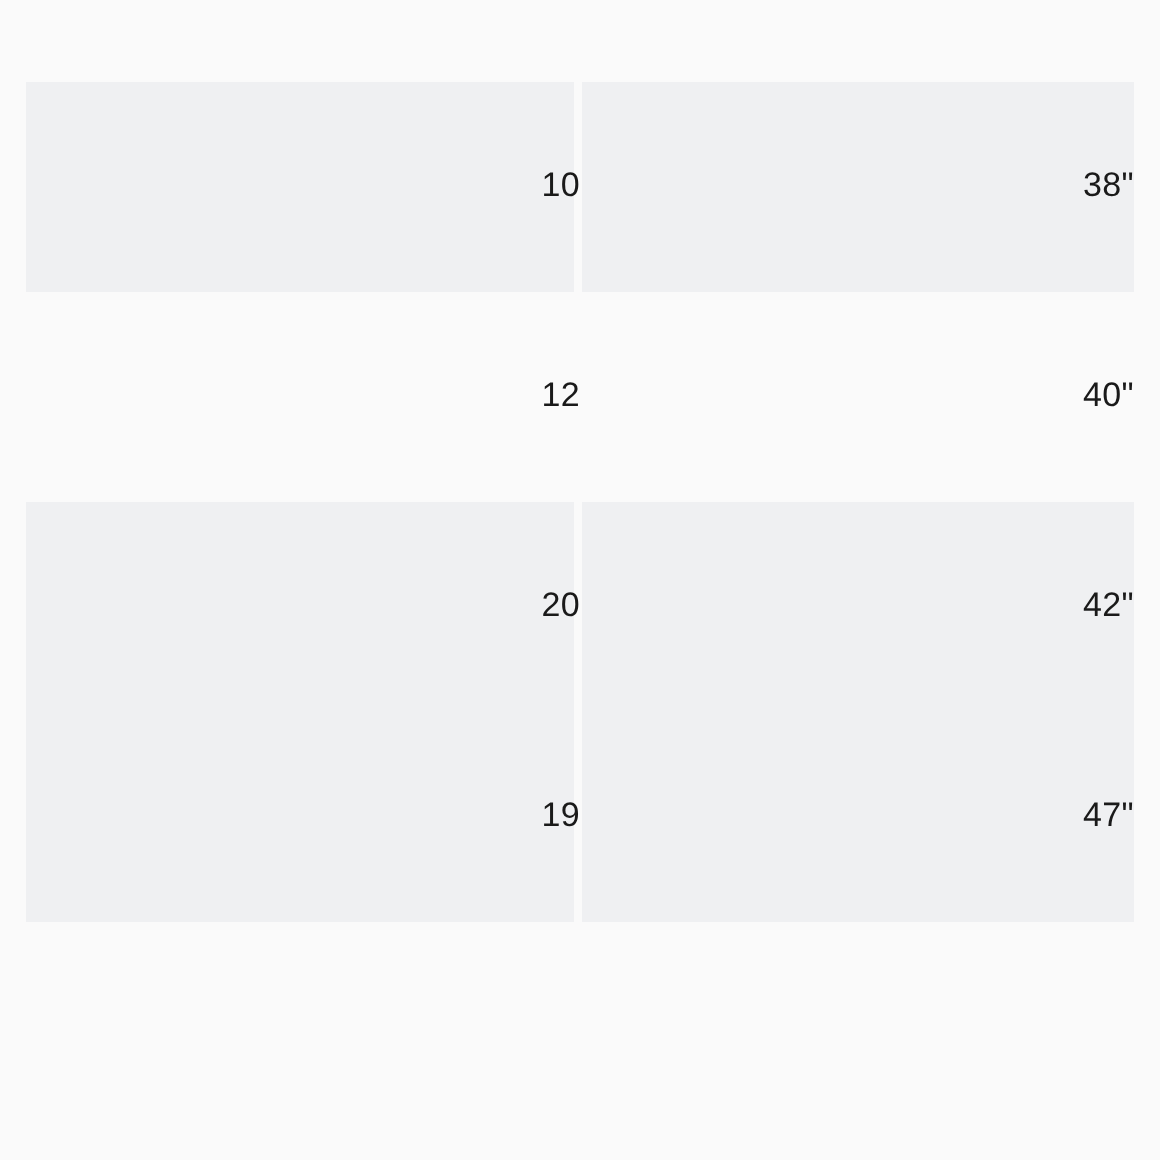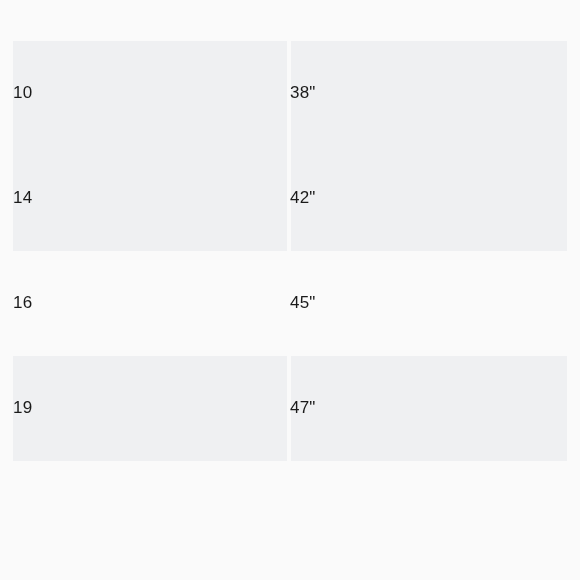--- a/index.html
+++ b/index.html
@@ -34,21 +34,21 @@
     table-layout: fixed;
   }
 
   .size-chart-table tr {
     height: 105px;
   }
 
   .size-chart-table td {
     height: 105px;
     padding: 0;
-    text-align: left;
+    text-align: right;
     vertical-align: middle;
     font-size: 17px;
     line-height: 1.2;
     color: #1a1a1a;
     letter-spacing: 0.2px;
     background: #fafafa;
     box-sizing: border-box;
   }
 
   
@@ -98,38 +98,38 @@
 
       <tr class="row-striped">
         <td class="col-size">
           <span class="cell-text">10</span>
         </td>
         <td class="col-measure">
           <span class="cell-text">38"</span>
         </td>
       </tr>
 
+      <tr class="row-plain">
+        <td class="col-size">
+          <span class="cell-text">12</span>
+        </td>
+        <td class="col-measure">
+          <span class="cell-text">40"</span>
+        </td>
+      </tr>
 
       <tr class="row-striped">
         <td class="col-size">
-          <span class="cell-text">14</span>
+          <span class="cell-text">20</span>
         </td>
         <td class="col-measure">
           <span class="cell-text">42"</span>
         </td>
       </tr>
 
-      <tr class="row-plain">
-        <td class="col-size">
-          <span class="cell-text">16</span>
-        </td>
-        <td class="col-measure">
-          <span class="cell-text">45"</span>
-        </td>
-      </tr>
 
       <tr class="row-striped">
         <td class="col-size">
           <span class="cell-text">19</span>
         </td>
         <td class="col-measure">
           <span class="cell-text">47"</span>
         </td>
       </tr>
 

